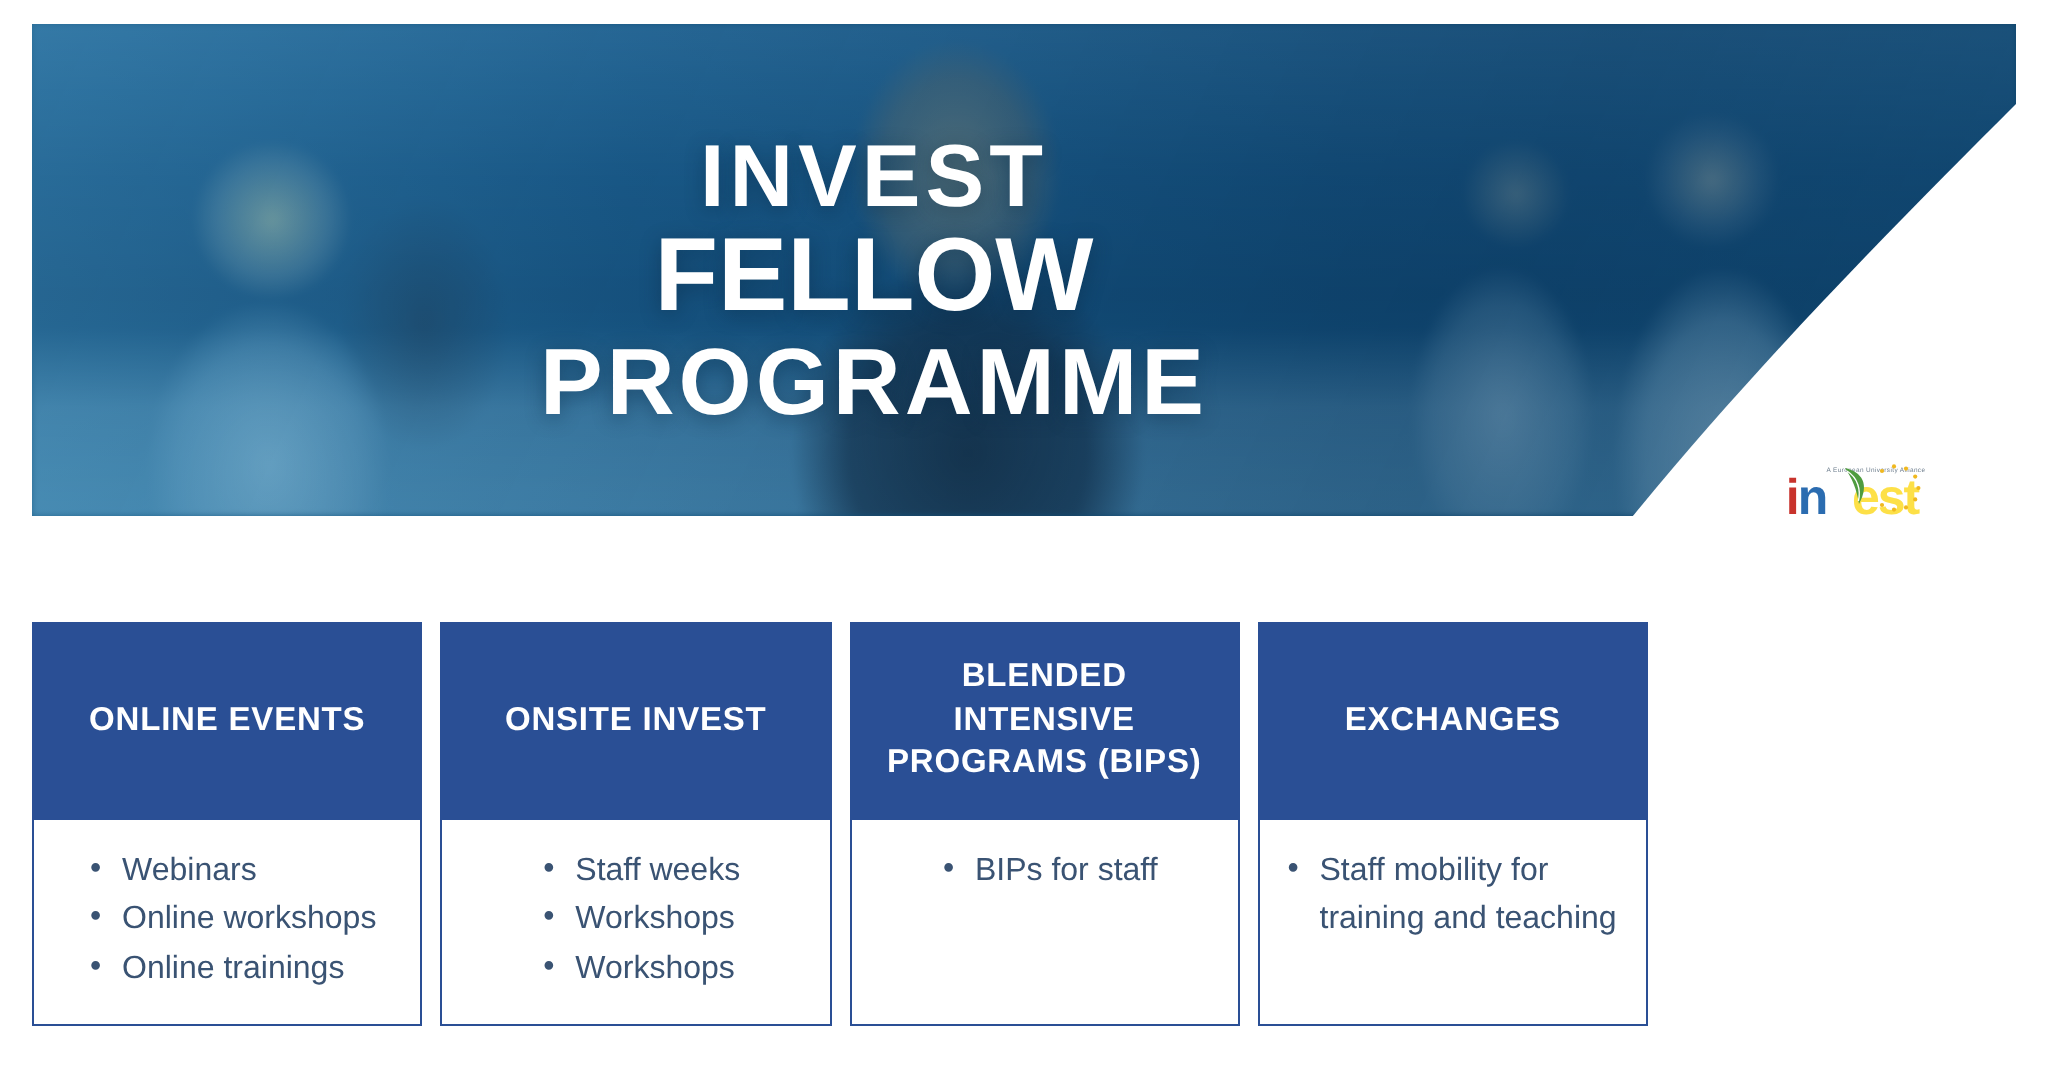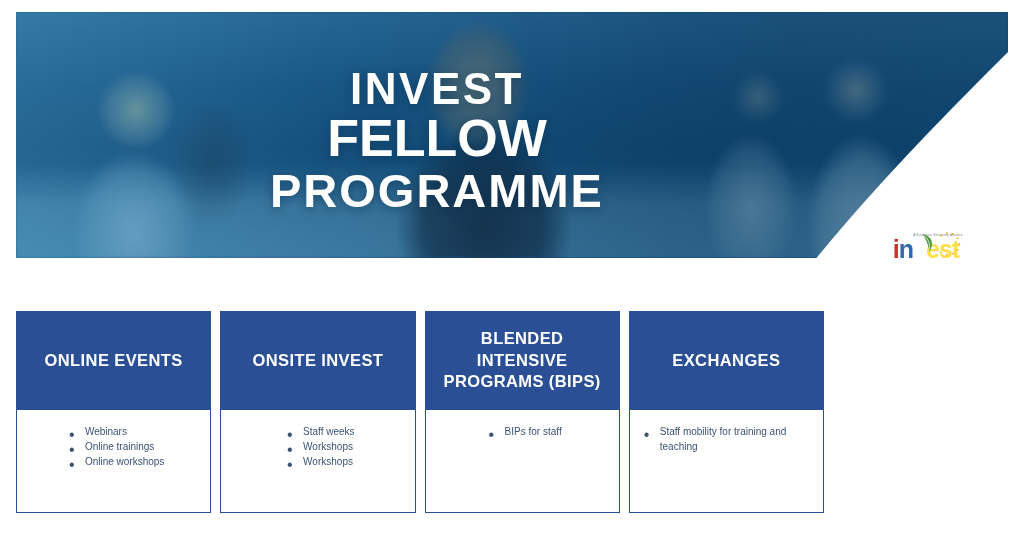--- a/index.html
+++ b/index.html
@@ -229,21 +229,21 @@
     justify-content: center;
   }
   .card-body ul {
     margin: 0;
     padding: 0 0 0 18px;
     list-style: none;
   }
   .card-body li {
     position: relative;
     color: #3a5373;
-    font-size: 10px;
+    font-size: 16px;
     line-height: 1.52;
     padding-left: 2px;
   }
   .card-body li::before {
     content: "\2022";
     position: absolute;
     left: -14px;
     top: -1px;
     color: #3a5373;
     font-size: 16px;
@@ -321,22 +321,22 @@
   </div>
 </div>
 
 <div class="cards">
 
   <div class="card">
     <div class="card-head">ONLINE EVENTS</div>
     <div class="card-body">
       <ul>
         <li>Webinars</li>
+        <li>Online workshops</li>
         <li>Online trainings</li>
-        <li>Online workshops</li>
       </ul>
     </div>
   </div>
 
   <div class="card">
     <div class="card-head">ONSITE INVEST</div>
     <div class="card-body">
       <ul>
         <li>Staff weeks</li>
         <li>Workshops</li>

